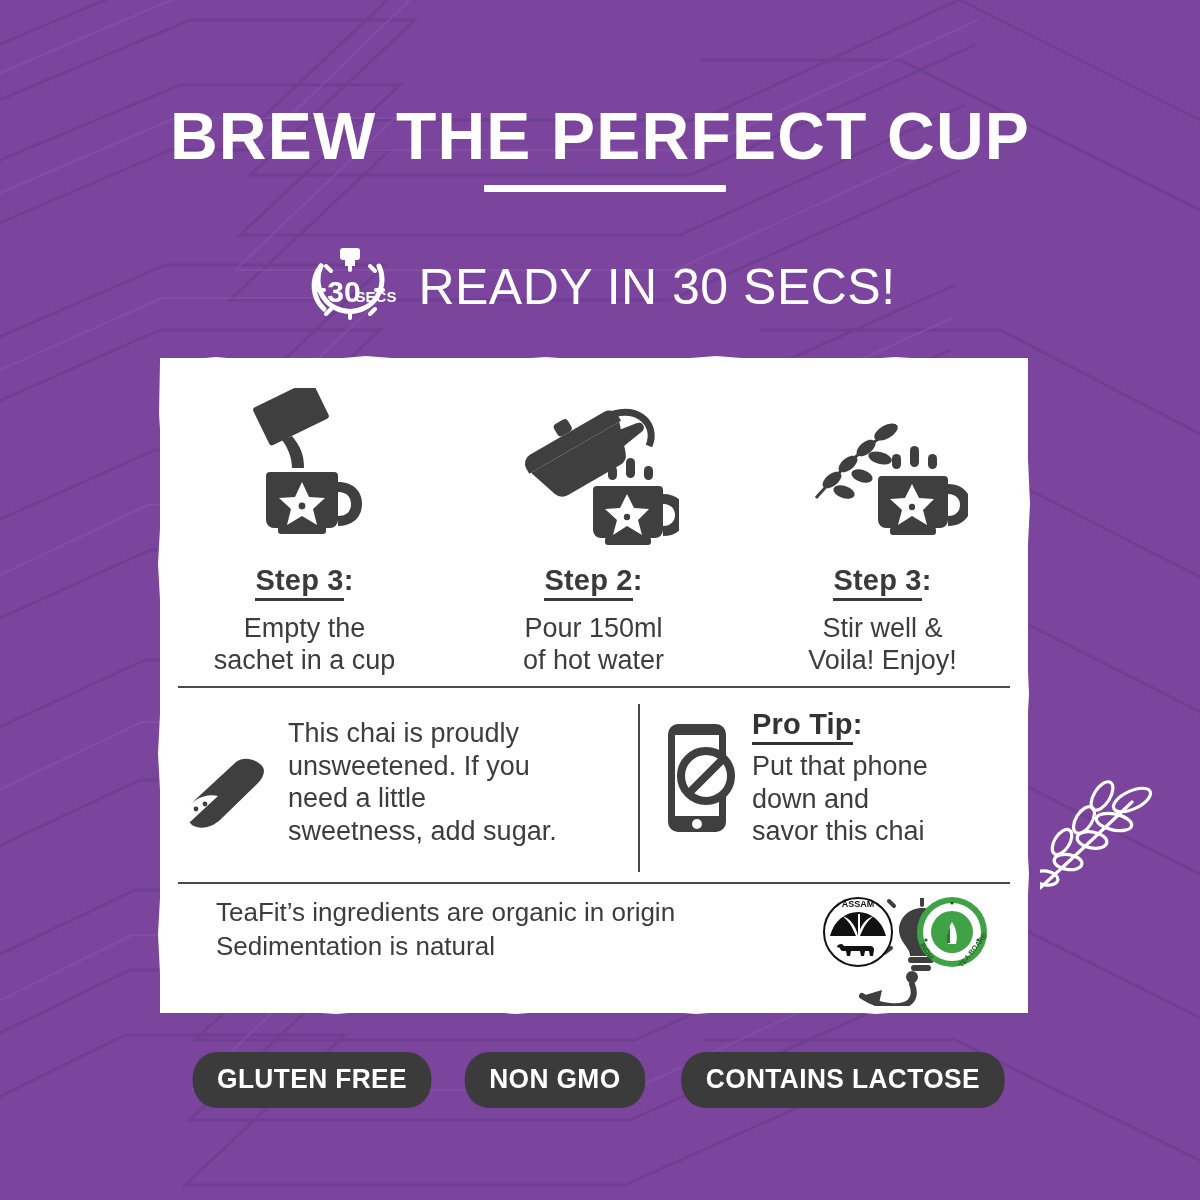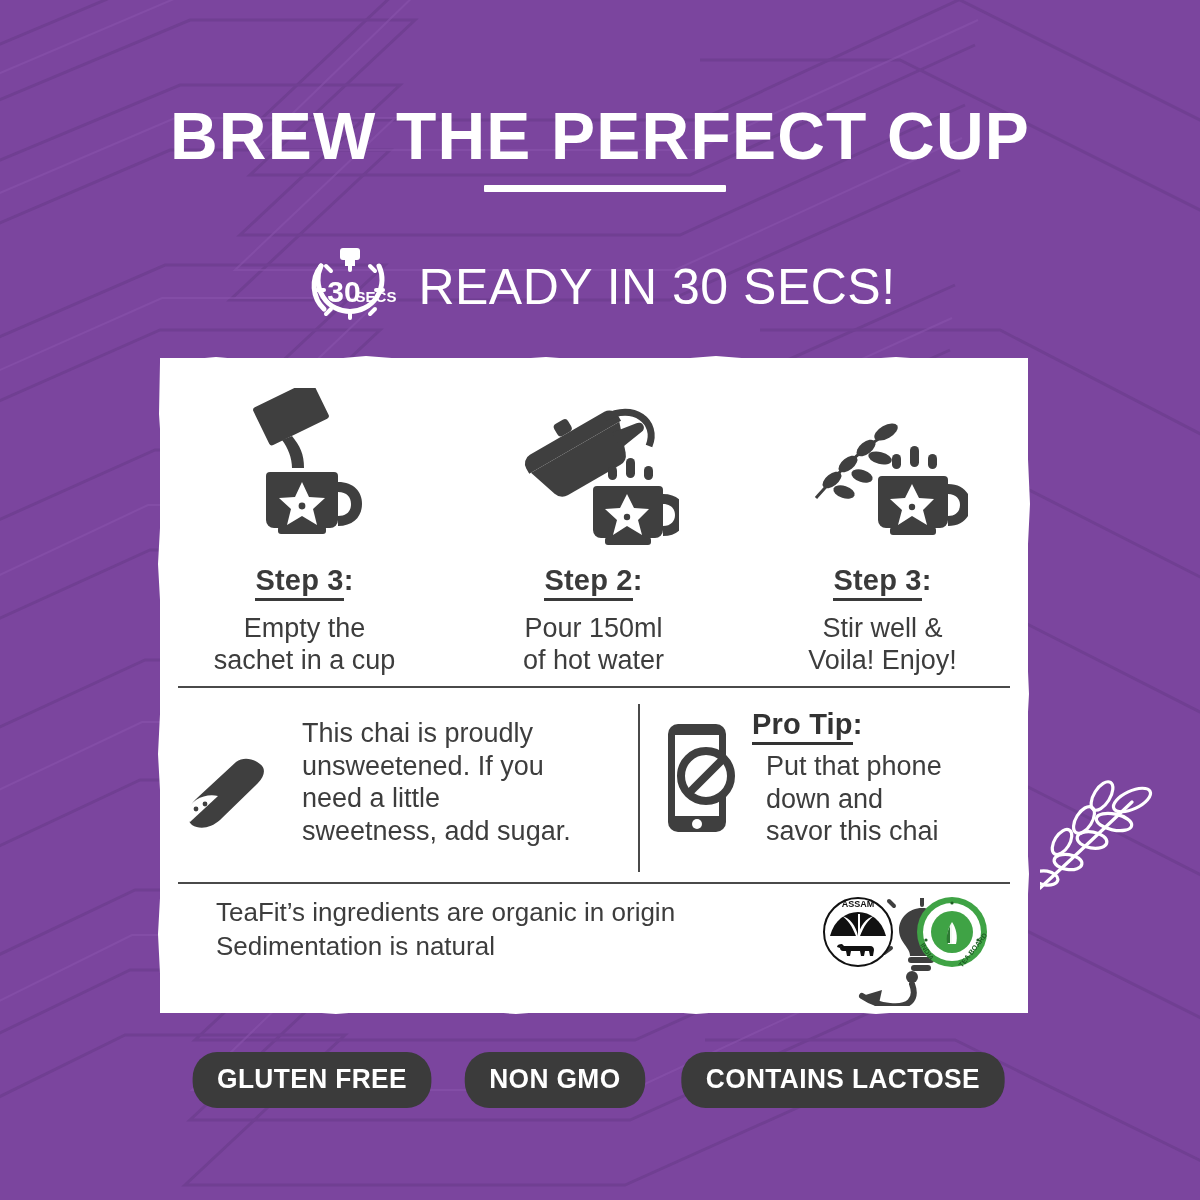--- a/index.html
+++ b/index.html
@@ -170,21 +170,20 @@
     text-decoration: none;
     border-bottom: 3px solid #333333;
     padding-bottom: 2px;
   }
   .tip-body {
     margin-top: 9px;
     font-size: 27px;
     line-height: 1.21;
     color: #3d3d3d;
     white-space: pre-line;
-    margin-left: 14px;
   }
 
   #side-step { left: 18px; top: 350px; width: 455px; }
   #side-step .tip-copy { padding-left: 18px; }
   #side-step .tip-title { text-align: left; }
   #pro-tip { left: 500px; top: 350px; width: 360px; }
 
   
   .footnote {
     position: absolute;

